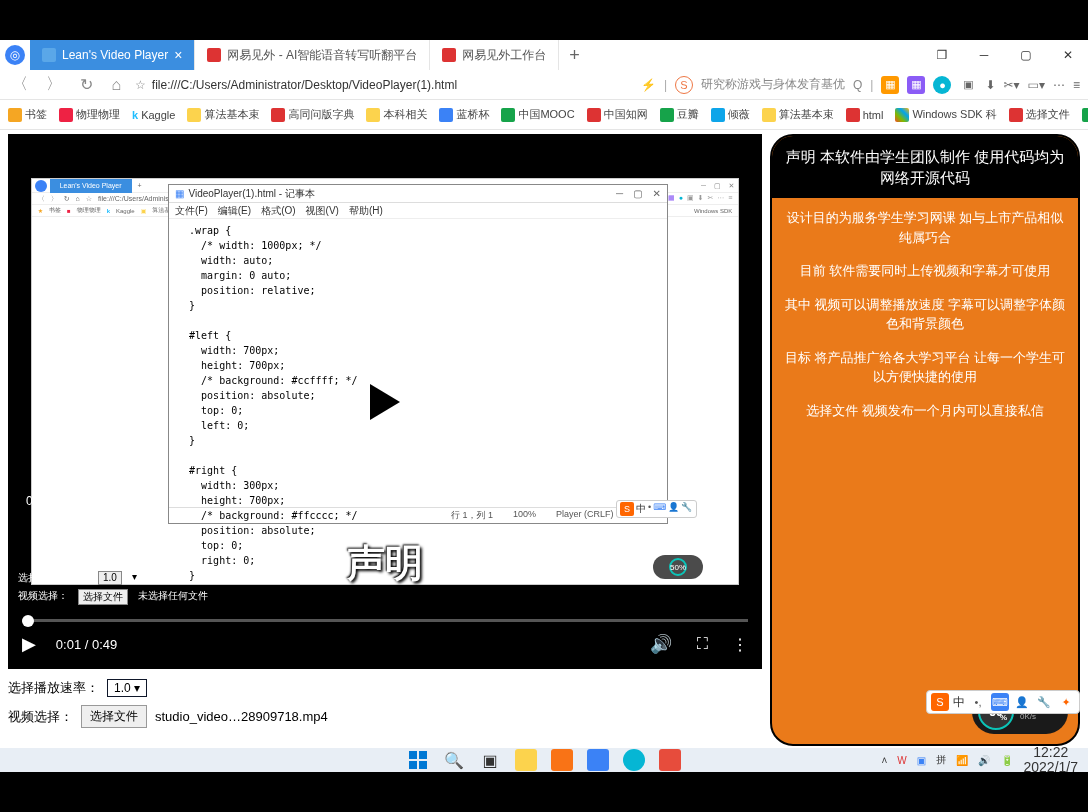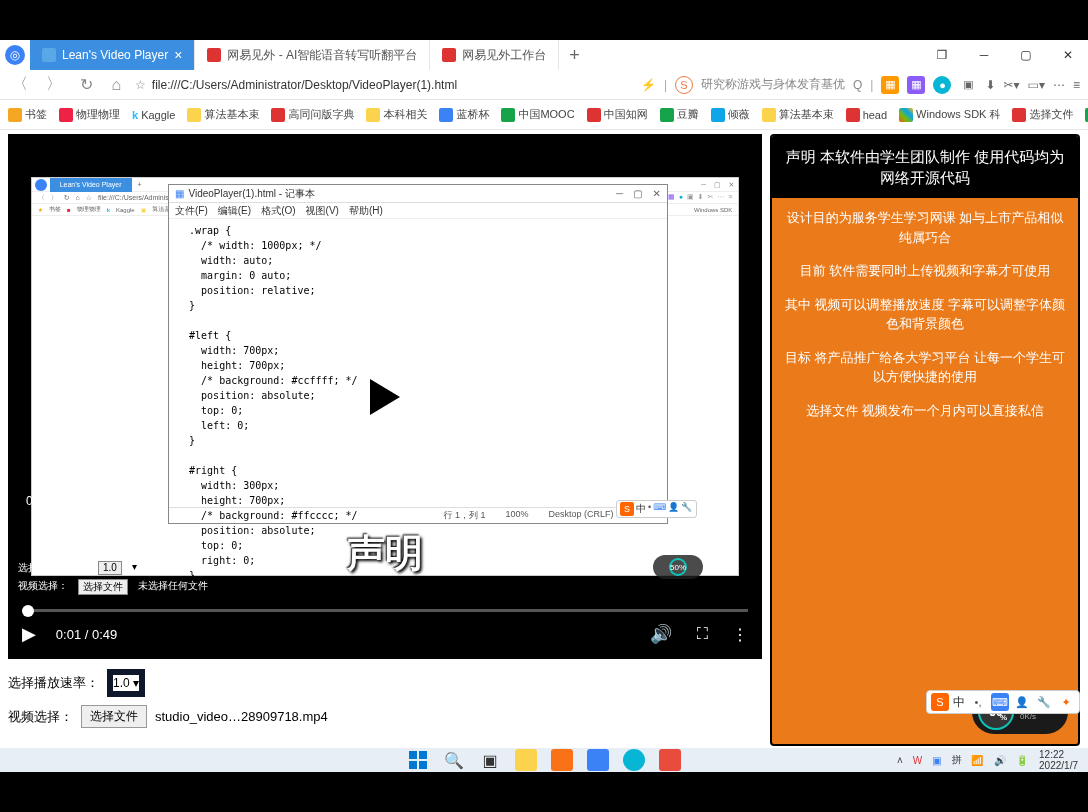--- a/index.html
+++ b/index.html
@@ -44,37 +44,37 @@
 .subtitle-area{position:absolute;bottom:80px;left:0;right:0;text-align:center;color:#fff;font-size:38px;font-weight:bold;text-shadow:2px 2px 3px #000,-1px -1px 2px #000}
 .inner-controls{position:absolute;bottom:60px;left:10px;right:10px;font-size:10px;color:#fff}
 .inner-speed-row{display:flex;gap:10px;margin-bottom:4px}
 .video-controls{height:50px;background:#000;color:#fff;display:flex;align-items:center;padding:0 14px;gap:20px;position:absolute;bottom:0;left:0;right:0}
 .progress-bar{position:absolute;top:0;left:14px;right:14px;height:3px;background:#555}
 .progress-thumb{position:absolute;left:14px;top:-4px;width:12px;height:12px;background:#fff;border-radius:50%}
 .vc-time{font-size:13px}
 .vc-right{margin-left:auto;display:flex;gap:24px;align-items:center}
 .below-video{padding:10px 0;font-size:13px;color:#000}
 .below-row{display:flex;align-items:center;gap:8px;margin-bottom:8px}
-.speed-select{border:6px solid #0f172a;padding:1px 0;font-size:12px;background:#fff}
+.speed-select{border:1px solid #0f172a;padding:1px 6px;font-size:12px;background:#fff}
 .file-btn{border:1px solid #999;padding:2px 8px;font-size:12px;background:#efefef}
-.right-panel{width:310px;background:#ea7a1a;border:2px solid #000;border-radius:4px;position:relative;overflow:hidden}
+.right-panel{width:310px;background:#ea7a1a;border:2px solid #000;border-radius:23px;position:relative;overflow:hidden}
 .rp-header{background:#000;color:#fff;text-align:center;padding:10px 8px;font-size:15px;line-height:1.4}
 .rp-body{padding:10px 8px;color:#fff;font-size:13px;text-align:center;line-height:1.5}
 .rp-body p{margin-bottom:14px}
 .speed-widget{position:absolute;bottom:10px;right:10px;width:96px;height:44px;background:#1a1a1a;border-radius:22px;display:flex;align-items:center;padding:0 6px;gap:6px}
 .speed-circle{width:36px;height:36px;border-radius:50%;background:#333;border:2px solid #0bc4b8;display:flex;align-items:center;justify-content:center;color:#fff;font-size:12px;font-weight:bold;position:relative}
 .speed-circle::after{content:"%";font-size:8px;position:absolute;bottom:6px;right:5px}
 .speed-stats{font-size:8px;color:#aaa;line-height:1.3}
 .ime-bar{position:absolute;bottom:58px;right:8px;display:flex;gap:4px;align-items:center;background:#fff;border:1px solid #ccc;border-radius:4px;padding:2px 4px}
 .ime-icon{width:18px;height:18px;border-radius:3px;display:flex;align-items:center;justify-content:center;font-size:11px;color:#fff}
 .taskbar{position:absolute;bottom:0;left:0;right:0;top:748px;height:24px;background:#e8eef5;display:flex;align-items:center;padding:0 10px}
 .tb-center{position:absolute;left:50%;transform:translateX(-50%);display:flex;gap:14px;align-items:center}
 .tb-icon{width:22px;height:22px;border-radius:3px;display:flex;align-items:center;justify-content:center}
 .tb-right{margin-left:auto;display:flex;gap:10px;align-items:center;font-size:10px;color:#333}
-.tb-clock{text-align:left;font-size:10px;line-height:1.1}
+.tb-clock{text-align:center;font-size:14px;line-height:1.1}
 .overlay-speed-small{position:absolute;top:555px;left:653px;width:50px;height:24px;background:rgba(30,30,30,.8);border-radius:12px;display:flex;align-items:center;justify-content:center;color:#fff;font-size:10px}
 .ime-float{position:absolute;top:500px;left:616px;background:#fff;border:1px solid #ccc;border-radius:3px;display:flex;gap:2px;padding:1px 3px}
 </style>
 </head>
 <body>
 
 <div class="browser-window">
   <div class="titlebar">
     <div class="app-icon">◎</div>
     <div class="tabs">
@@ -173,21 +173,21 @@
     <span class="bm">
         <span class="bm-icon" style="background:#0ea5e9"></span>
         <span>倾薇</span>
       </span>
     <span class="bm">
         <span class="bm-icon" style="background:#fcd34d"></span>
         <span>算法基本束</span>
       </span>
     <span class="bm">
         <span class="bm-icon" style="background:#d33"></span>
-        <span>head</span>
+        <span>html</span>
       </span>
     <span class="bm">
         <span class="bm-icon" style="background:linear-gradient(45deg,#f25022,#7fba00,#00a4ef,#ffb900)"></span>
         <span>Windows SDK 科</span>
       </span>
     <span class="bm">
         <span class="bm-icon" style="background:#d33"></span>
         <span>选择文件</span>
       </span>
     <span class="bm">
@@ -298,21 +298,21 @@
   }
   &lt;/style&gt;
 
 &lt;/head&gt;
 
 &lt;body&gt;</div>
           <div class="np-status">
             <span>
               <span>行 1，列 1</span>
               <span>100%</span>
-              <span>Desktop (CRLF)</span>
+              <span>Player (CRLF)</span>
               <span>UTF-8</span>
             </span>
           </div>
         </div>
 
         <div class="play-btn-overlay"></div>
         <div class="video-time-overlay">0:00</div>
 
         <div class="inner-controls">
           <div class="inner-speed-row">

